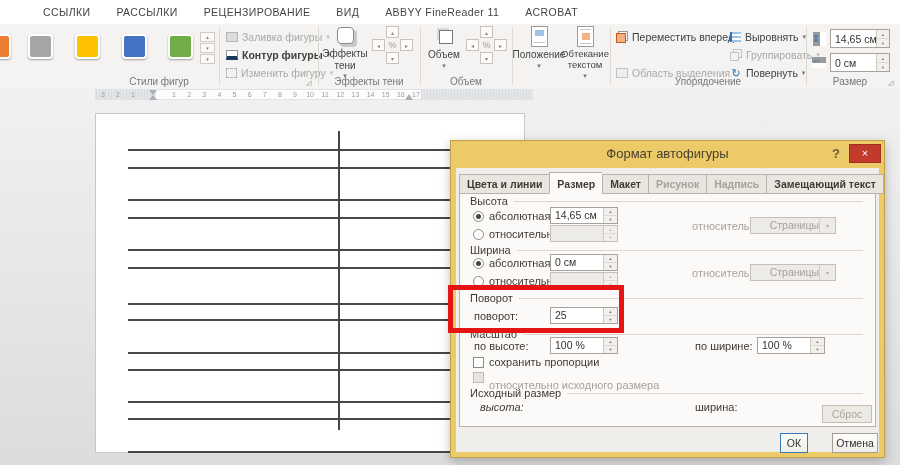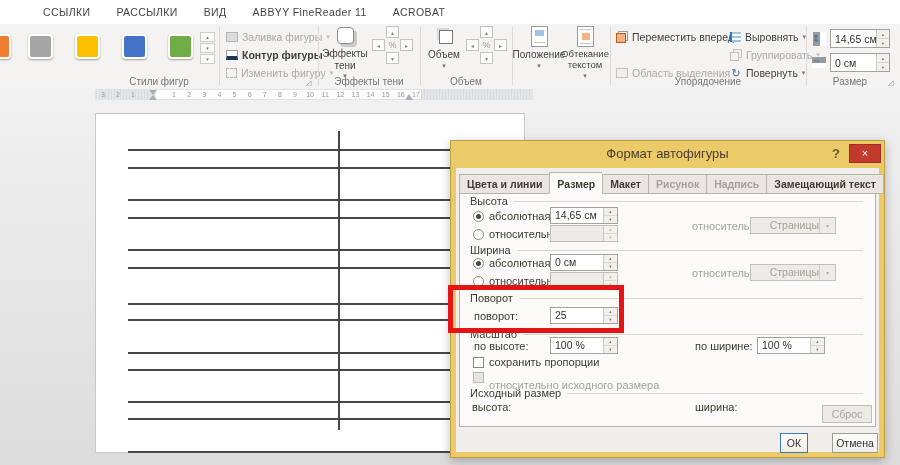--- a/index.html
+++ b/index.html
@@ -83,20 +83,21 @@
   #watermark{position:absolute;left:222px;top:94px;font-size:84px;letter-spacing:-3px;color:rgba(105,105,105,.28);z-index:30;pointer-events:none;white-space:nowrap;font-weight:400;}
 </style>
 </head>
 <body>
 
 <div id="screen">
 
   <div id="tabbar">
       <div class="ttab">ССЫЛКИ</div>
       <div class="ttab">РАССЫЛКИ</div>
+      <div class="ttab">РЕЦЕНЗИРОВАНИЕ</div>
       <div class="ttab">ВИД</div>
       <div class="ttab">ABBYY FineReader 11</div>
       <div class="ttab">ACROBAT</div>
     </div>
 
   <div id="ribbon">
 
     <div id="swatches" style="position:absolute;left:0;top:0;width:196px;height:48px;overflow:hidden;">
         <div class="swatch" style="left: -14px; background: rgb(237, 125, 49);"></div>
         <div class="swatch" style="left: 28px; background: rgb(165, 165, 165);"></div>
@@ -399,21 +400,21 @@
           </div>
           <span class="chk" style="left:13px;top:166px;"></span>
           <span class="dlbl" style="left:29px;top:165px;">сохранить пропорции</span>
           <span class="chk dis" style="left:13px;top:181px;"></span>
           <span class="dlbl dis" style="left:29px;top:188px;">относительно исходного размера</span>
 
           <div class="ghead" style="top:196px;">
               <span>Исходный размер</span>
               <span class="rule"></span>
             </div>
-          <span class="dlbl" style="left:12px;top:210px;">высота:</span>
+          <span class="dlbl" style="left:20px;top:210px;font-style:italic;">высота:</span>
           <span class="dlbl" style="left:235px;top:210px;">ширина:</span>
           <div class="dbtn dis" style="left:362px;top:214px;width:50px;height:18px;">Сброс</div>
         </div>
         <div class="dbtn default" style="left:324px;top:265px;width:28px;">ОК</div>
         <div class="dbtn" style="left:376px;top:265px;width:46px;">Отмена</div>
       </div>
     </div>
 
     <div id="redbox"></div>
   </div>

